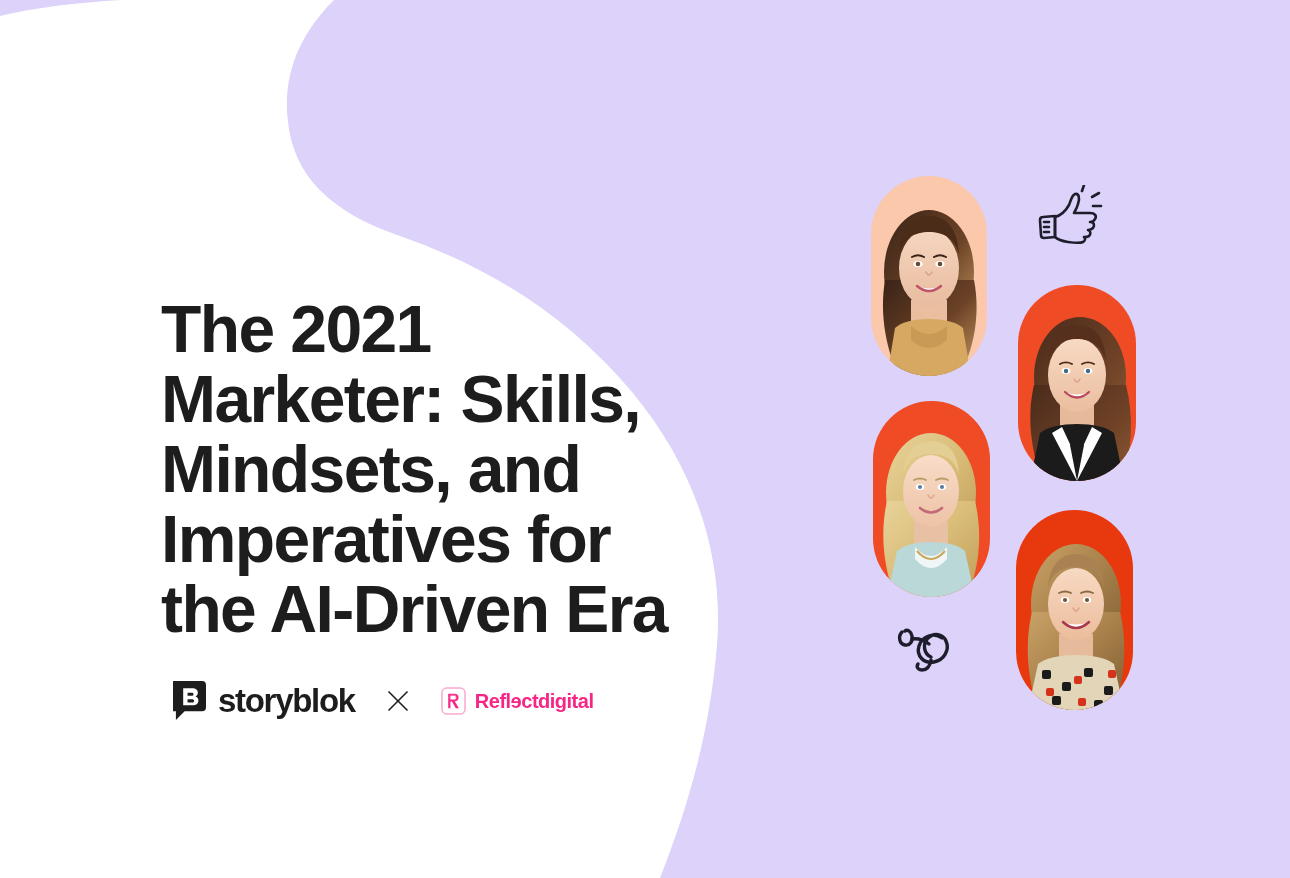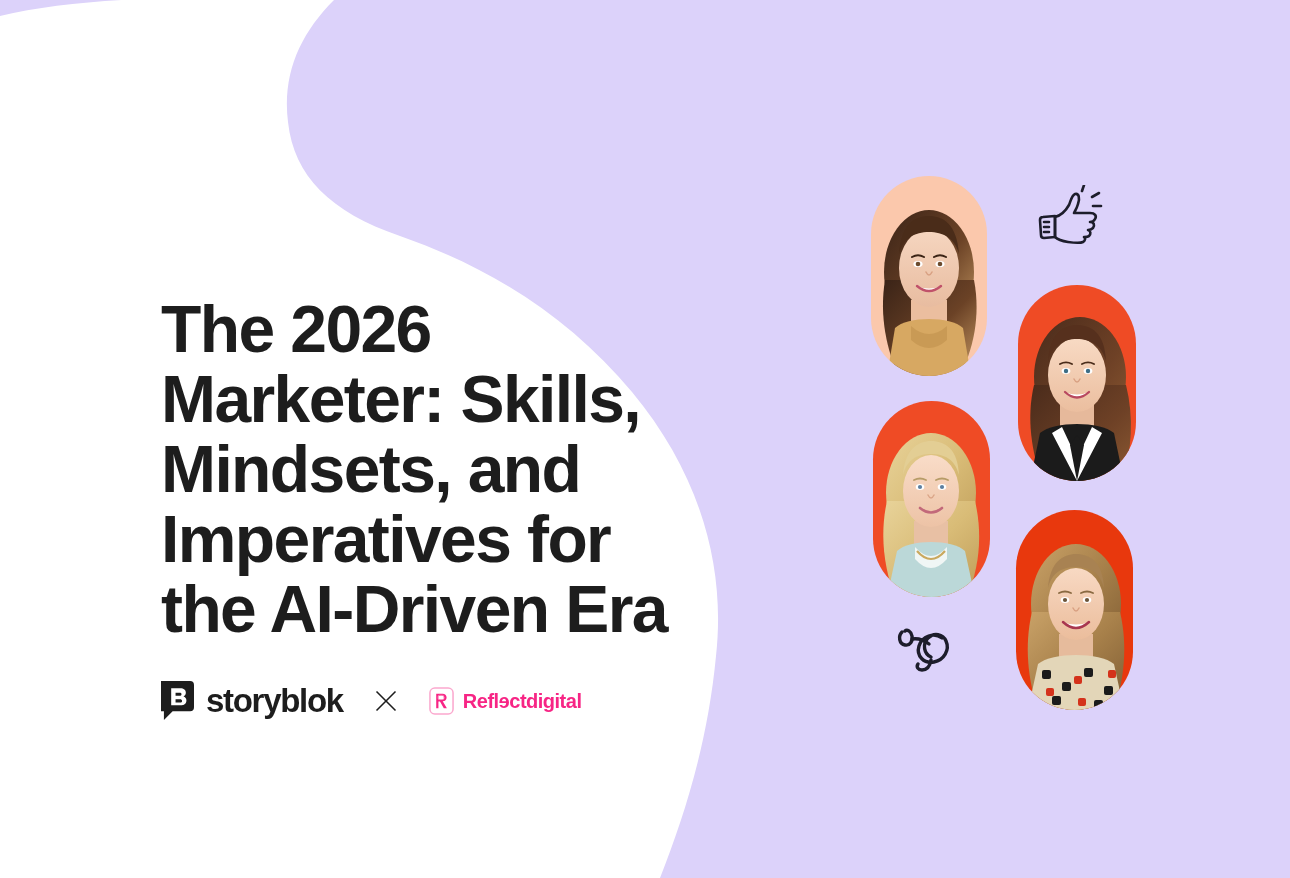--- a/index.html
+++ b/index.html
@@ -49,20 +49,21 @@
     left:161px; top:681px;
     display:flex;
     align-items:center;
     z-index:6;
   }
 
   .storyblok-lockup{
     display:flex;
     align-items:center;
     gap:12px;
+    margin-left:12px;
   }
 
   .sb-mark{ display:block; width:33px; height:39px; }
 
   .sb-word{
     font-size:33px;
     font-weight:700;
     letter-spacing:-1.3px;
     color:#1D1D1D;
     line-height:1;
@@ -132,21 +133,21 @@
              L 334 0
              C 300 34, 282 74, 288 122
              C 294 176, 330 212, 400 236
              C 492 268, 570 318, 632 392
              C 700 474, 726 566, 716 656
              C 708 740, 686 812, 660 878
              L 0 878 Z" fill="#FFFFFF"></path>
   </svg>
 
   <div class="content">
-    <h1 class="headline">The 2026
+    <h1 class="headline">The 2021
 Marketer: Skills,
 Mindsets, and
 Imperatives for
 the AI-Driven Era</h1>
   </div>
 
   <div class="logo-row">
 
     <a class="storyblok-lockup">
       <svg class="sb-mark" viewBox="0 0 34 40" aria-hidden="true">

